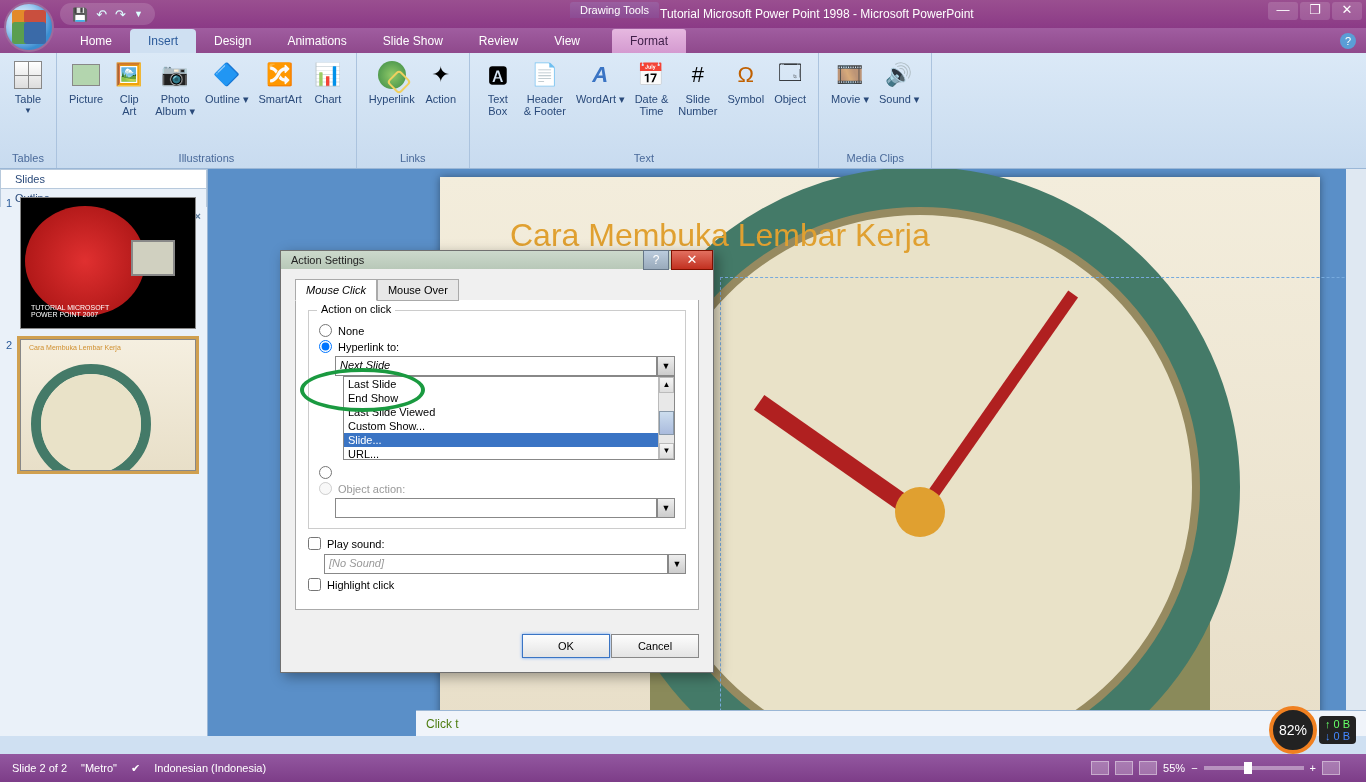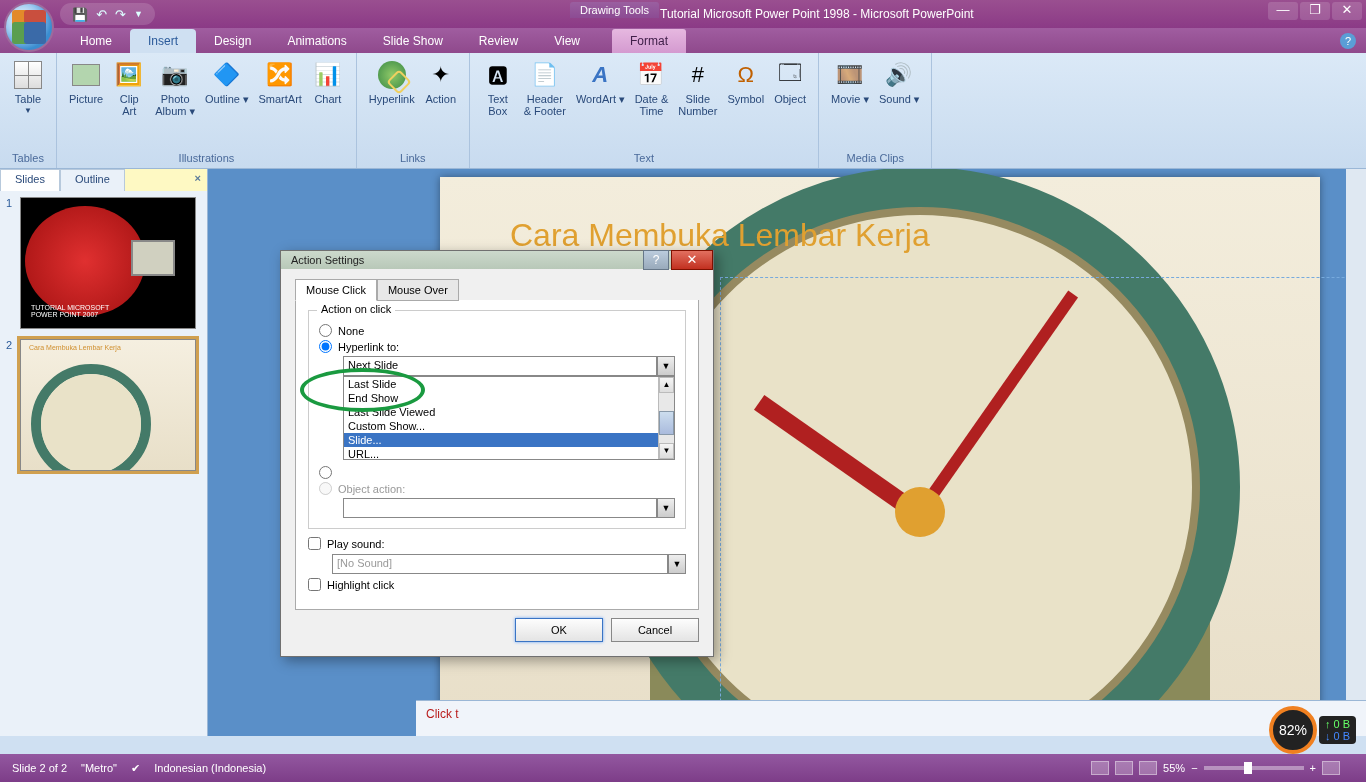--- a/index.html
+++ b/index.html
@@ -33,21 +33,21 @@
   .ico-table{background:linear-gradient(#fff,#ddd);border:1px solid #888;width:28px;height:28px;position:relative;}
   .ico-table::before,.ico-table::after{content:'';position:absolute;background:#888;}
   .ico-table::before{width:100%;height:1px;top:50%;}
   .ico-table::after{height:100%;width:1px;left:50%;}
   .ico-rect{width:28px;height:22px;background:#b3d5ae;border:1px solid #888;}
   .ico-globe{width:28px;height:28px;border-radius:50%;background:radial-gradient(circle,#8fc968,#3a8a45);position:relative;}
   .ico-globe::after{content:'';position:absolute;width:14px;height:14px;border:2px solid #f0d060;border-radius:4px;bottom:-2px;right:-2px;background:transparent;transform:rotate(45deg);}
   
   .workspace{display:flex;height:567px;}
   .slidepanel{width:208px;background:#eaf1f9;border-right:1px solid #9bb7d6;display:flex;flex-direction:column;}
-  .slidepanel-tabs{display:flex;height:22px;background:#fef9c3;}
+  .slidepanel-tabs{display:flex;height:22px;background:#000000;flex-direction:column;}
   .sptab{padding:3px 14px;border:1px solid #b7c9dc;border-bottom:none;background:#eaf1f9;font-size:11px;color:#2a4a7a;cursor:pointer;}
   .sptab.active{background:#fff;}
   .sptab-close{margin-left:auto;padding:3px 6px;color:#5a7a9a;cursor:pointer;font-weight:bold;}
   .thumbs{flex:1;padding:6px;overflow:auto;}
   .thumb{display:flex;margin-bottom:10px;}
   .thumb-num{width:14px;font-size:11px;color:#2a5a9a;}
   .thumb-img{width:176px;height:132px;border:1px solid #888;background:#fff;position:relative;overflow:hidden;}
   .thumb.selected .thumb-img{outline:3px solid #d0a050;}
   .thumb1-bg{width:100%;height:100%;background:#000;position:relative;}
   .thumb1-red{position:absolute;width:120px;height:110px;background:radial-gradient(circle,#e03030,#a01010);border-radius:50%;left:4px;top:8px;}
@@ -57,56 +57,56 @@
   .slide-canvas{position:absolute;left:232px;top:8px;width:880px;height:660px;background:linear-gradient(#f3eddc,#e6dcc5);box-shadow:0 0 8px rgba(0,0,0,.4);}
   .slide-title{position:absolute;top:40px;left:70px;font-size:32px;color:#e0a030;font-family:'Segoe UI',sans-serif;}
   .clock-bg{position:absolute;left:110px;top:-30px;width:820px;height:720px;}
   .clock-ring{width:640px;height:640px;border-radius:50%;border:50px solid #447a68;position:absolute;left:50px;top:20px;}
   .clock-face{width:560px;height:560px;border-radius:50%;background:#e9e2c8;position:absolute;left:90px;top:60px;border:8px solid #968a60;}
   .clock-hand1{position:absolute;width:12px;height:260px;background:#b02020;left:368px;top:100px;transform:rotate(35deg);transform-origin:bottom center;}
   .clock-hand2{position:absolute;width:18px;height:200px;background:#b02020;left:364px;top:170px;transform:rotate(-55deg);transform-origin:bottom center;}
   .clock-center{position:absolute;width:50px;height:50px;border-radius:50%;background:#e0a030;left:345px;top:340px;}
   .clock-stand{position:absolute;width:560px;height:300px;background:#8a8a5a;left:100px;top:440px;border-radius:20px;}
   .sel-handles{position:absolute;left:280px;top:100px;width:800px;height:560px;border:1px dashed #77aadd;}
-  .notes-bar{position:absolute;bottom:0;left:208px;right:0;height:36px;background:#f0f4fa;border-top:1px solid #9bb7d6;padding:6px 10px;color:#b91c1c;font-size:12px;}
+  .notes-bar{position:absolute;bottom:0;left:208px;right:0;height:26px;background:#f0f4fa;border-top:1px solid #9bb7d6;padding:6px 10px;color:#4d7c0f;font-size:12px;}
   .vscroll{position:absolute;right:0;top:0;width:20px;height:100%;background:#dfe8f2;}
   
   .statusbar{height:28px;background:linear-gradient(#9358a0,#7d3d88);display:flex;align-items:center;color:#fff;font-size:11px;padding:0 12px;position:absolute;bottom:0;width:100%;}
   .statusbar>*{margin-right:14px;}
   .status-right{margin-left:auto;display:flex;align-items:center;gap:6px;}
   .view-btn{width:18px;height:14px;background:rgba(255,255,255,.25);border:1px solid rgba(255,255,255,.4);}
   .zoom-slider{width:100px;height:4px;background:rgba(255,255,255,.4);position:relative;}
   .zoom-thumb{position:absolute;width:8px;height:12px;background:#fff;top:-4px;left:40px;}
   
   .dialog{position:absolute;left:280px;top:250px;width:434px;background:#f0f0f0;border:1px solid #707070;box-shadow:4px 4px 12px rgba(0,0,0,.35);z-index:100;}
   .dlg-title{height:18px;background:linear-gradient(#ccd9cc,#b8c8b8);display:flex;align-items:center;padding-left:10px;font-size:12px;color:#222;}
   .dlg-controls{margin-left:auto;display:flex;}
   .dlg-help{width:26px;height:20px;background:linear-gradient(#bcd,#9ab);color:#fff;text-align:center;border:1px solid #678;line-height:18px;font-size:12px;}
   .dlg-close{width:42px;height:20px;background:linear-gradient(#e27060,#c23020);color:#fff;text-align:center;border:1px solid #801000;line-height:18px;font-size:13px;margin-left:2px;}
   .dlg-body{padding:10px 14px 14px;}
   .dlg-tabs{display:flex;}
   .dtab{padding:4px 10px;border:1px solid #aaa;background:#e8e8e8;font-size:11px;cursor:pointer;}
-  .dtab.active{background:#fff;border-bottom-color:#fff;}
+  .dtab.active{background:#fff;border-bottom-color:#fff;font-style:italic;}
   .dlg-panel{border:1px solid #aaa;border-top:none;background:#fff;padding:10px 12px 14px;margin-top:-1px;}
   .groupbox{border:1px solid #ccc;padding:10px 10px 10px 10px;margin-bottom:8px;position:relative;}
   .groupbox>.legend{position:absolute;top:-8px;left:8px;background:#fff;padding:0 4px;font-size:11px;}
   .radio-row{display:flex;align-items:center;margin:3px 0;}
   .radio-row input{margin-right:6px;}
-  .combo{display:flex;margin-left:24px;margin-top:2px;}
+  .combo{display:flex;margin-left:16px;margin-top:2px;font-style:italic;}
   .combo-input{flex:1;height:20px;border:1px solid #888;background:#fff;padding:2px 4px;font-size:11px;}
   .combo-btn{width:18px;height:20px;border:1px solid #888;background:linear-gradient(#eee,#ccc);text-align:center;line-height:18px;font-size:9px;}
   .listbox{margin-left:24px;border:1px solid #888;background:#fff;height:84px;overflow:hidden;position:relative;}
   .listbox-item{padding:1px 4px;font-size:11px;}
   .listbox-item.sel{background:#3a74c4;color:#fff;}
   .listbox-scroll{position:absolute;right:0;top:0;width:16px;height:100%;background:#e8e8e8;border-left:1px solid #bbb;}
   .ls-btn{height:16px;background:linear-gradient(#f5f5f5,#ddd);border:1px solid #bbb;text-align:center;font-size:8px;line-height:14px;}
   .ls-thumb{height:24px;background:linear-gradient(#cde,#abd);border:1px solid #89a;margin-top:18px;}
   .check-row{display:flex;align-items:center;margin:4px 0;}
   .check-row input{margin-right:6px;}
-  .dlg-buttons{display:flex;justify-content:flex-end;gap:8px;margin-top:8px;}
+  .dlg-buttons{display:flex;justify-content:flex-end;gap:1px;margin-top:24px;}
   .btn{width:88px;height:24px;border:1px solid #888;background:linear-gradient(#fdfdfd,#e4e4e4);font-size:11px;cursor:pointer;}
   .btn.primary{border:1px solid #3a74c4;box-shadow:0 0 3px #6aa4f4;}
   .disabled{color:#999;}
   .annot-ellipse{position:absolute;width:125px;height:44px;border:4px solid #1a9a40;border-radius:50%;left:300px;top:368px;z-index:200;pointer-events:none;}
   
   .netmeter{position:absolute;right:10px;bottom:28px;z-index:300;display:flex;align-items:center;}
   .meter-circle{width:48px;height:48px;border-radius:50%;background:#222;border:4px solid #f08020;color:#fff;display:flex;align-items:center;justify-content:center;font-size:14px;}
   .meter-rates{background:#222;color:#6f6;padding:2px 6px;font-size:10px;border-radius:4px;margin-left:2px;}
   .meter-rates .dn{color:#48f;}
 </style>

